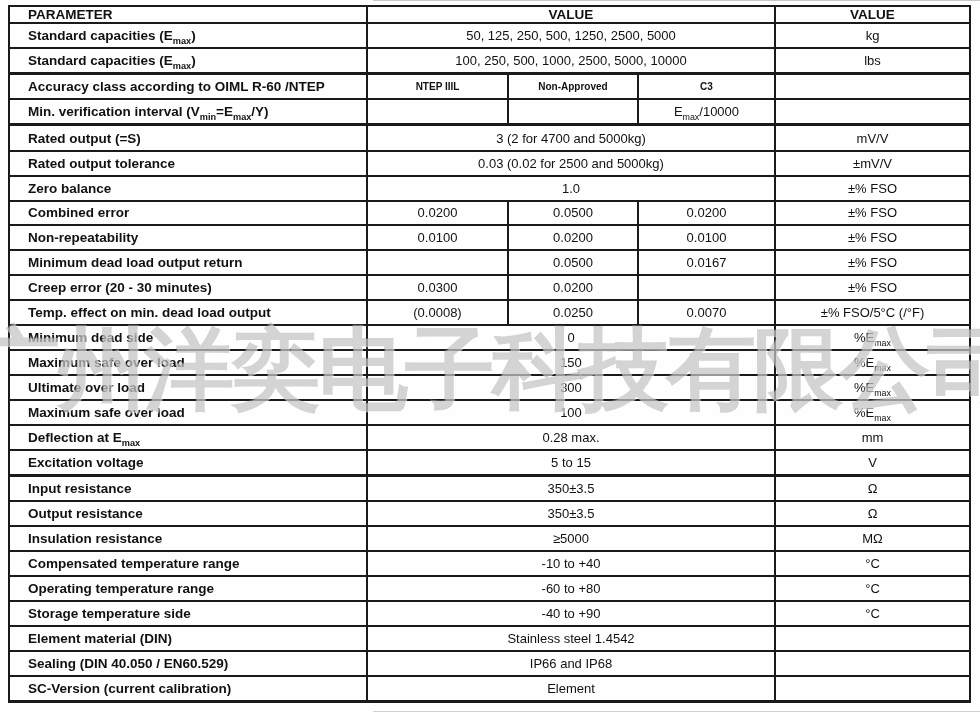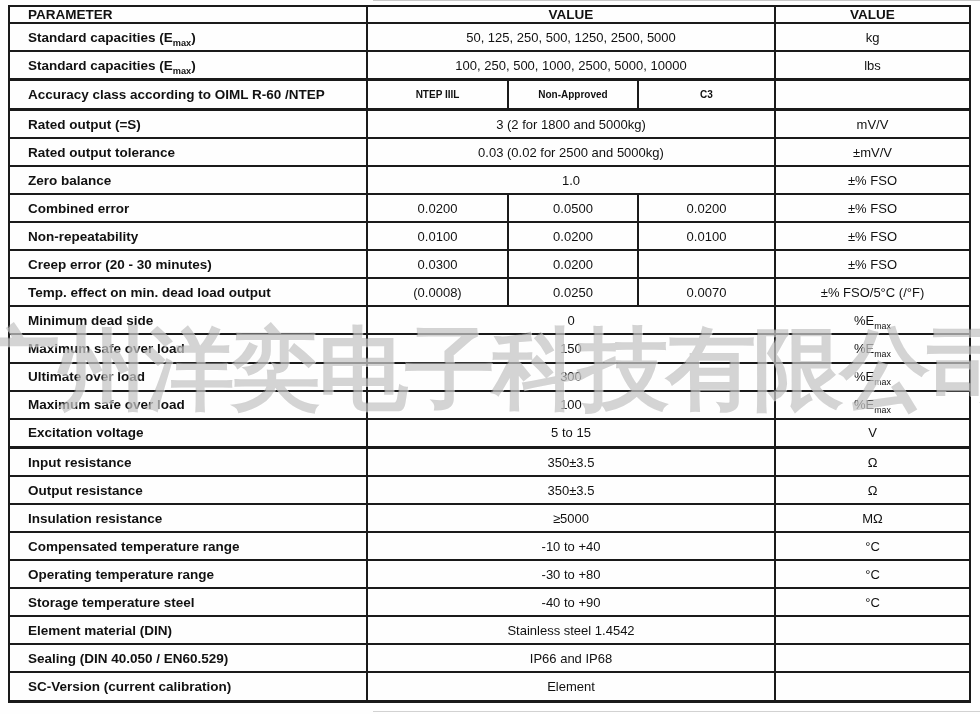--- a/index.html
+++ b/index.html
@@ -122,23 +122,30 @@
           <td class="val" colspan="3">100, 250, 500, 1000, 2500, 5000, 10000</td>
           <td class="unit">lbs</td>
         </tr>
         <tr class="group">
           <td class="param">Accuracy class according to OIML R-60 /NTEP</td>
           <td class="val bold">NTEP IIIL</td>
           <td class="val bold">Non-Approved</td>
           <td class="val bold">C3</td>
           <td class="unit"></td>
         </tr>
+        <tr>
+          <td class="param">Min. verification interval (V<sub>min</sub>=E<sub>max</sub>/Y)</td>
+          <td class="val"></td>
+          <td class="val"></td>
+          <td class="val">E<sub>max</sub>/10000</td>
+          <td class="unit"></td>
+        </tr>
         <tr class="group">
           <td class="param">Rated output (=S)</td>
-          <td class="val" colspan="3">3 (2 for 1800 and 5000kg)</td>
+          <td class="val" colspan="3">3 (2 for 4700 and 5000kg)</td>
           <td class="unit">mV/V</td>
         </tr>
         <tr>
           <td class="param">Rated output tolerance</td>
           <td class="val" colspan="3">0.03 (0.02 for 2500 and 5000kg)</td>
           <td class="unit">±mV/V</td>
         </tr>
         <tr>
           <td class="param">Zero balance</td>
           <td class="val" colspan="3">1.0</td>
@@ -149,20 +156,27 @@
           <td class="val">0.0200</td>
           <td class="val">0.0500</td>
           <td class="val">0.0200</td>
           <td class="unit">±% FSO</td>
         </tr>
         <tr>
           <td class="param">Non-repeatability</td>
           <td class="val">0.0100</td>
           <td class="val">0.0200</td>
           <td class="val">0.0100</td>
+          <td class="unit">±% FSO</td>
+        </tr>
+        <tr>
+          <td class="param">Minimum dead load output return</td>
+          <td class="val"></td>
+          <td class="val">0.0500</td>
+          <td class="val">0.0167</td>
           <td class="unit">±% FSO</td>
         </tr>
         <tr>
           <td class="param">Creep error (20 - 30 minutes)</td>
           <td class="val">0.0300</td>
           <td class="val">0.0200</td>
           <td class="val"></td>
           <td class="unit">±% FSO</td>
         </tr>
         <tr>
@@ -186,20 +200,25 @@
           <td class="param">Ultimate over load</td>
           <td class="val" colspan="3">300</td>
           <td class="unit">%E<sub>max</sub></td>
         </tr>
         <tr>
           <td class="param">Maximum safe over load</td>
           <td class="val" colspan="3">100</td>
           <td class="unit">%E<sub>max</sub></td>
         </tr>
         <tr>
+          <td class="param">Deflection at E<sub>max</sub></td>
+          <td class="val" colspan="3">0.28 max.</td>
+          <td class="unit">mm</td>
+        </tr>
+        <tr>
           <td class="param">Excitation voltage</td>
           <td class="val" colspan="3">5 to 15</td>
           <td class="unit">V</td>
         </tr>
         <tr class="group">
           <td class="param">Input resistance</td>
           <td class="val" colspan="3">350±3.5</td>
           <td class="unit">Ω</td>
         </tr>
         <tr>
@@ -212,25 +231,25 @@
           <td class="val" colspan="3">≥5000</td>
           <td class="unit">MΩ</td>
         </tr>
         <tr>
           <td class="param">Compensated temperature range</td>
           <td class="val" colspan="3">-10 to +40</td>
           <td class="unit">°C</td>
         </tr>
         <tr>
           <td class="param">Operating temperature range</td>
-          <td class="val" colspan="3">-30 to +80</td>
+          <td class="val" colspan="3">-60 to +80</td>
           <td class="unit">°C</td>
         </tr>
         <tr>
-          <td class="param">Storage temperature steel</td>
+          <td class="param">Storage temperature side</td>
           <td class="val" colspan="3">-40 to +90</td>
           <td class="unit">°C</td>
         </tr>
         <tr>
           <td class="param">Element material (DIN)</td>
           <td class="val" colspan="3">Stainless steel 1.4542</td>
           <td class="unit"></td>
         </tr>
         <tr>
           <td class="param">Sealing (DIN 40.050 / EN60.529)</td>

